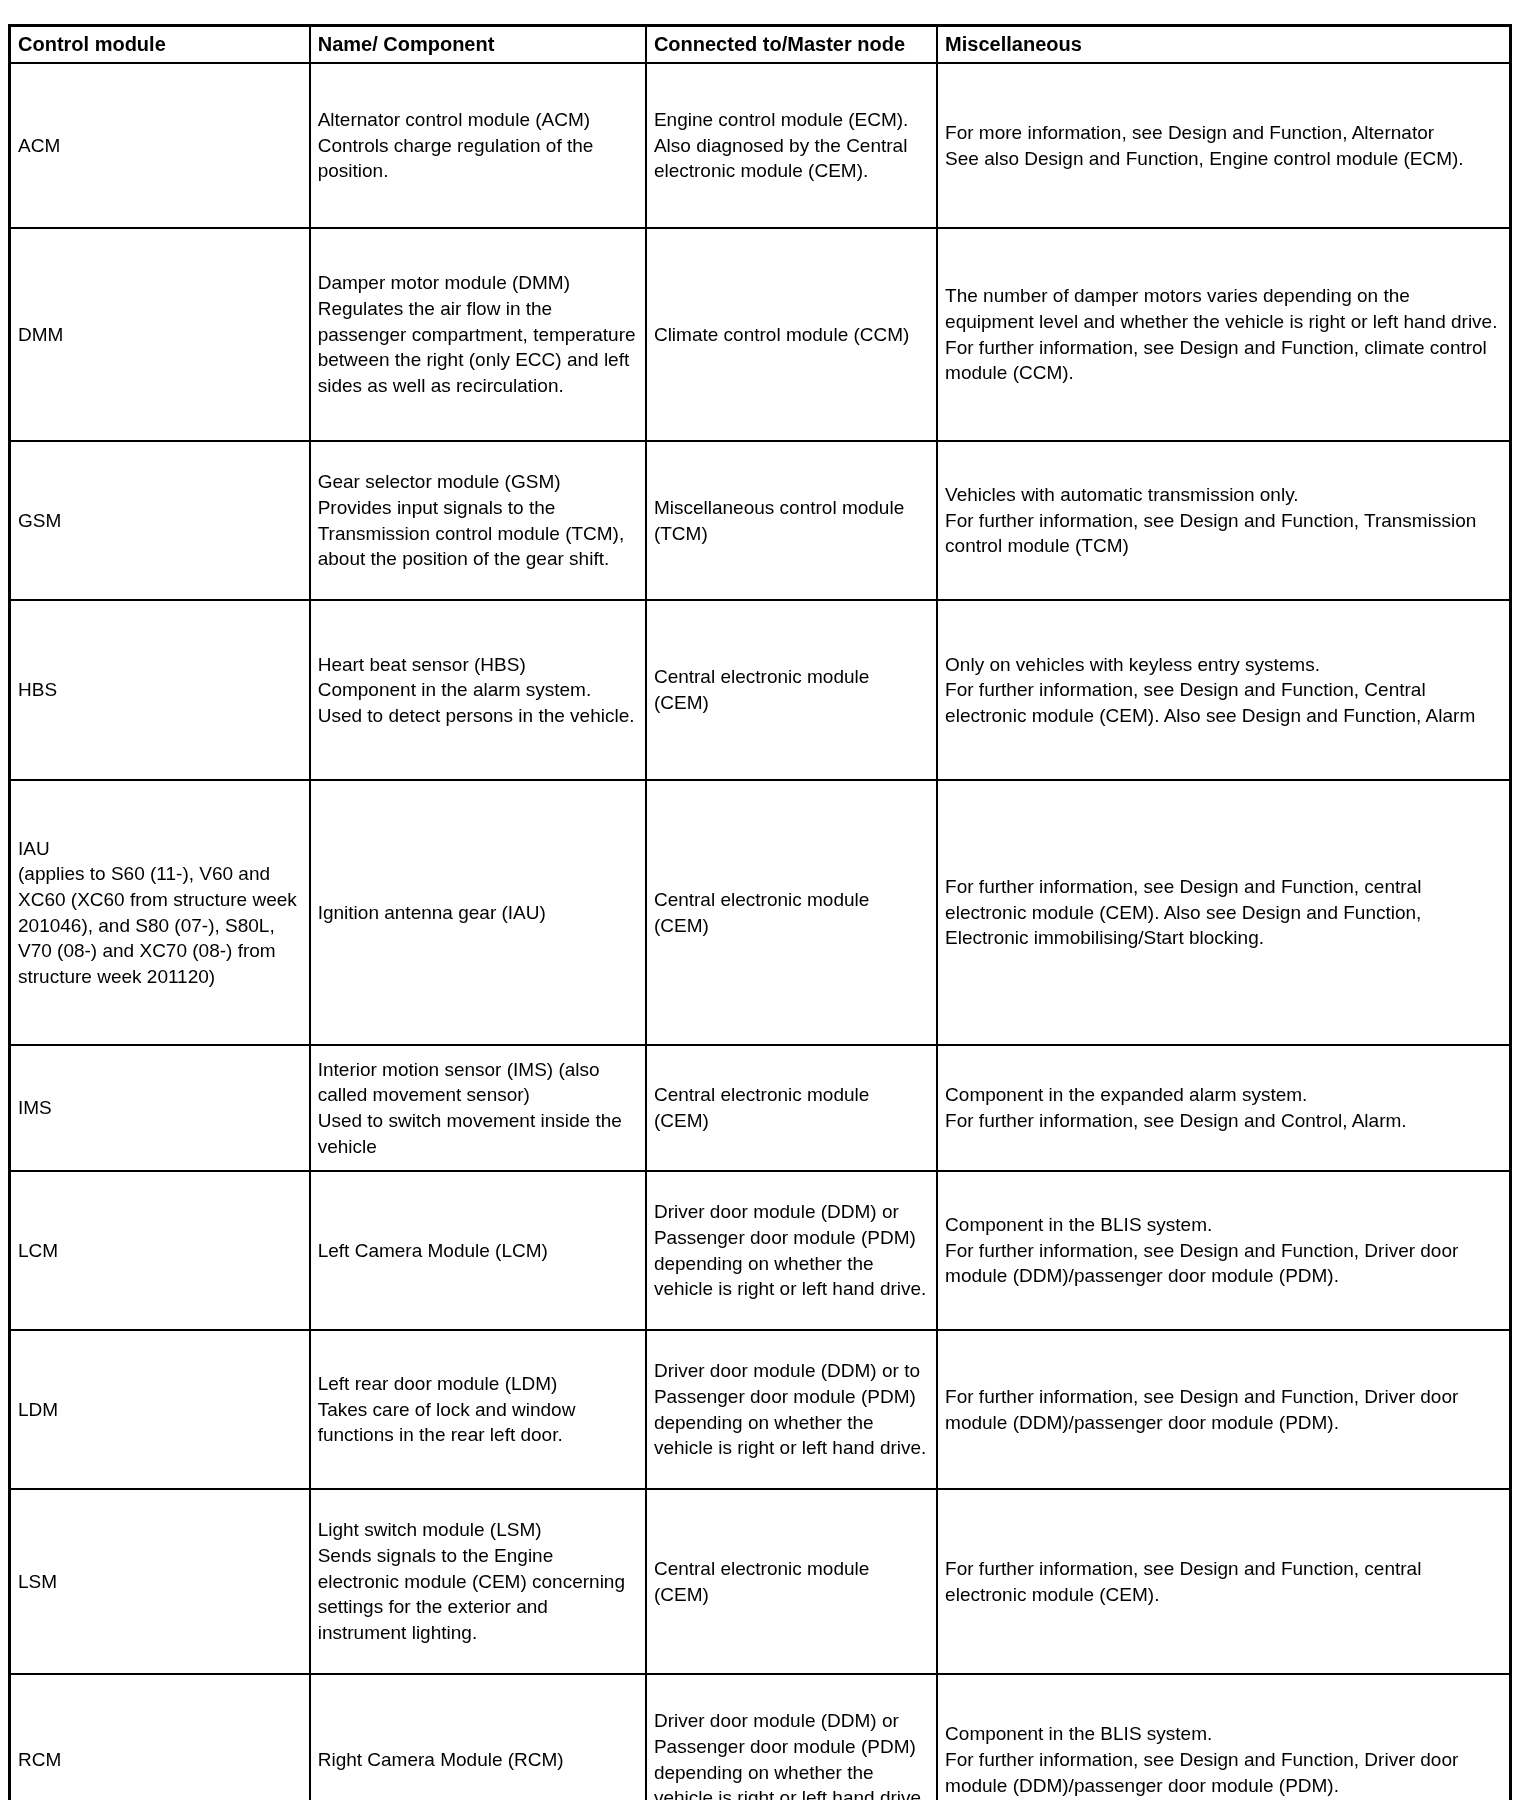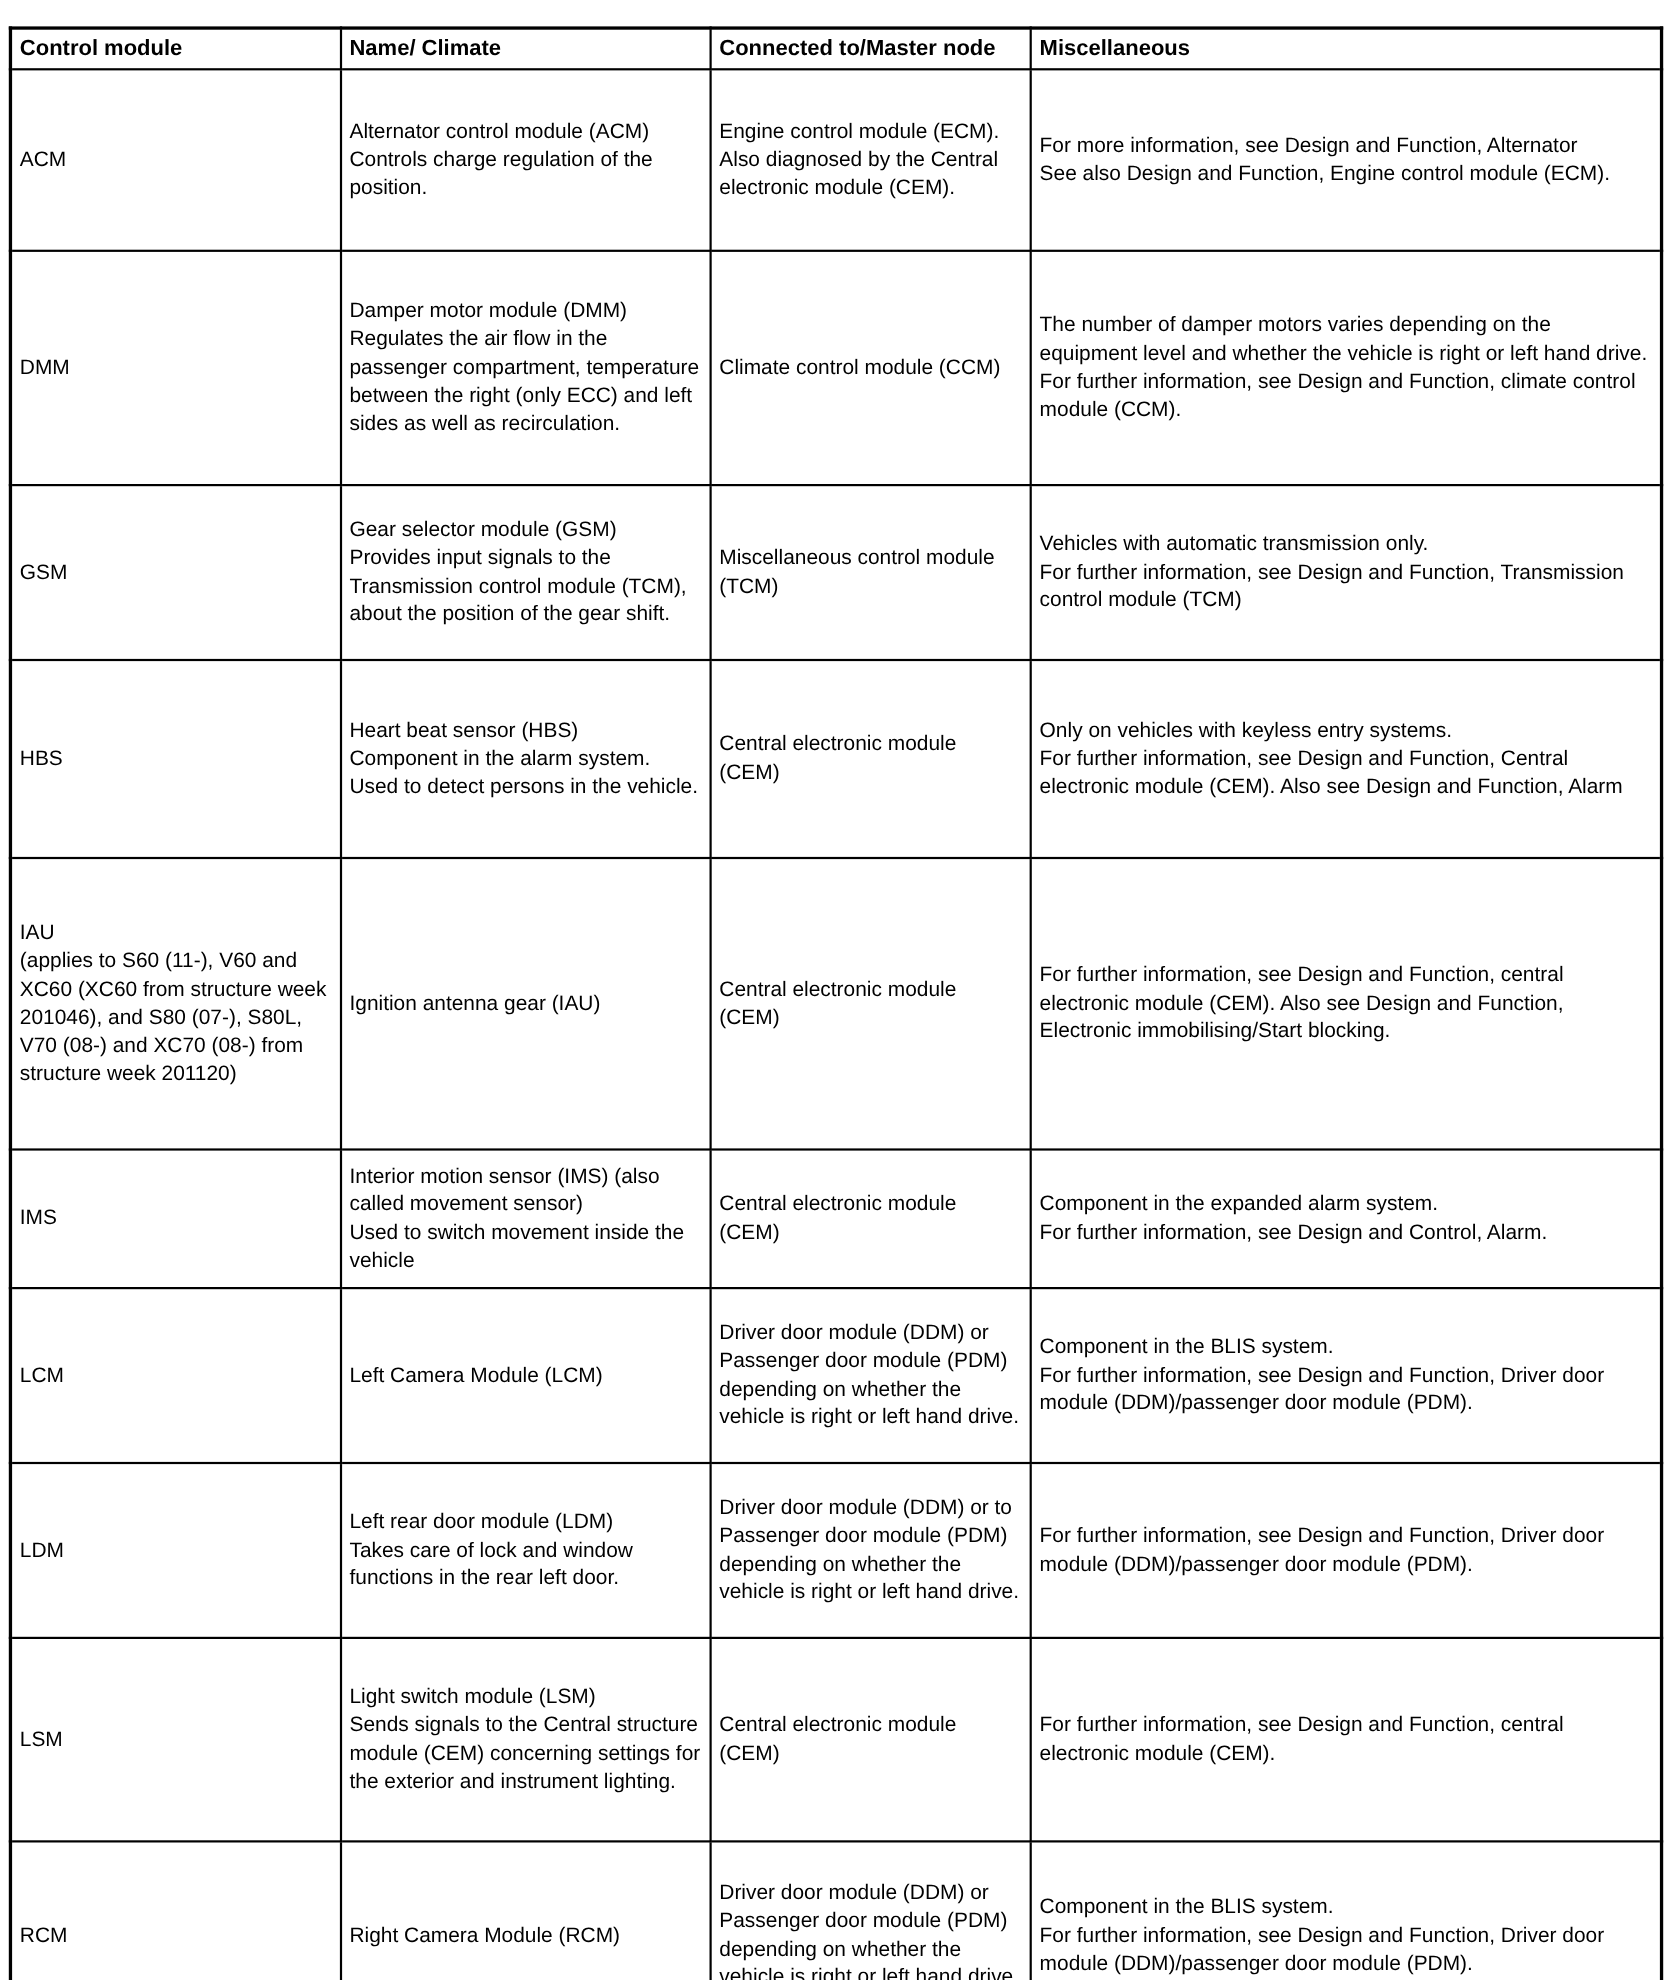--- a/index.html
+++ b/index.html
@@ -68,21 +68,21 @@
   <table class="module-table">
     <colgroup>
       <col class="c1">
       <col class="c2">
       <col class="c3">
       <col class="c4">
     </colgroup>
     <thead>
       <tr>
         <th>Control module</th>
-        <th>Name/ Climate</th>
+        <th>Name/ Component</th>
         <th>Connected to/Master node</th>
         <th>Miscellaneous</th>
       </tr>
     </thead>
     <tbody id="table-body">
         <tr>
           <td>ACM</td>
           <td>Alternator control module (ACM)
 Controls charge regulation of the position.</td>
           <td>Engine control module (ECM).
@@ -140,21 +140,21 @@
         <tr>
           <td>LDM</td>
           <td>Left rear door module (LDM)
 Takes care of lock and window functions in the rear left door.</td>
           <td>Driver door module (DDM) or to Passenger door module (PDM) depending on whether the vehicle is right or left hand drive.</td>
           <td>For further information, see Design and Function, Driver door module (DDM)/passenger door module (PDM).</td>
         </tr>
         <tr>
           <td>LSM</td>
           <td>Light switch module (LSM)
-Sends signals to the Central structure module (CEM) concerning settings for the exterior and instrument lighting.</td>
+Sends signals to the Engine electronic module (CEM) concerning settings for the exterior and instrument lighting.</td>
           <td>Central electronic module (CEM)</td>
           <td>For further information, see Design and Function, central electronic module (CEM).</td>
         </tr>
         <tr>
           <td>RCM</td>
           <td>Right Camera Module (RCM)</td>
           <td>Driver door module (DDM) or Passenger door module (PDM) depending on whether the vehicle is right or left hand drive.</td>
           <td>Component in the BLIS system.
 For further information, see Design and Function, Driver door module (DDM)/passenger door module (PDM).</td>
         </tr>

